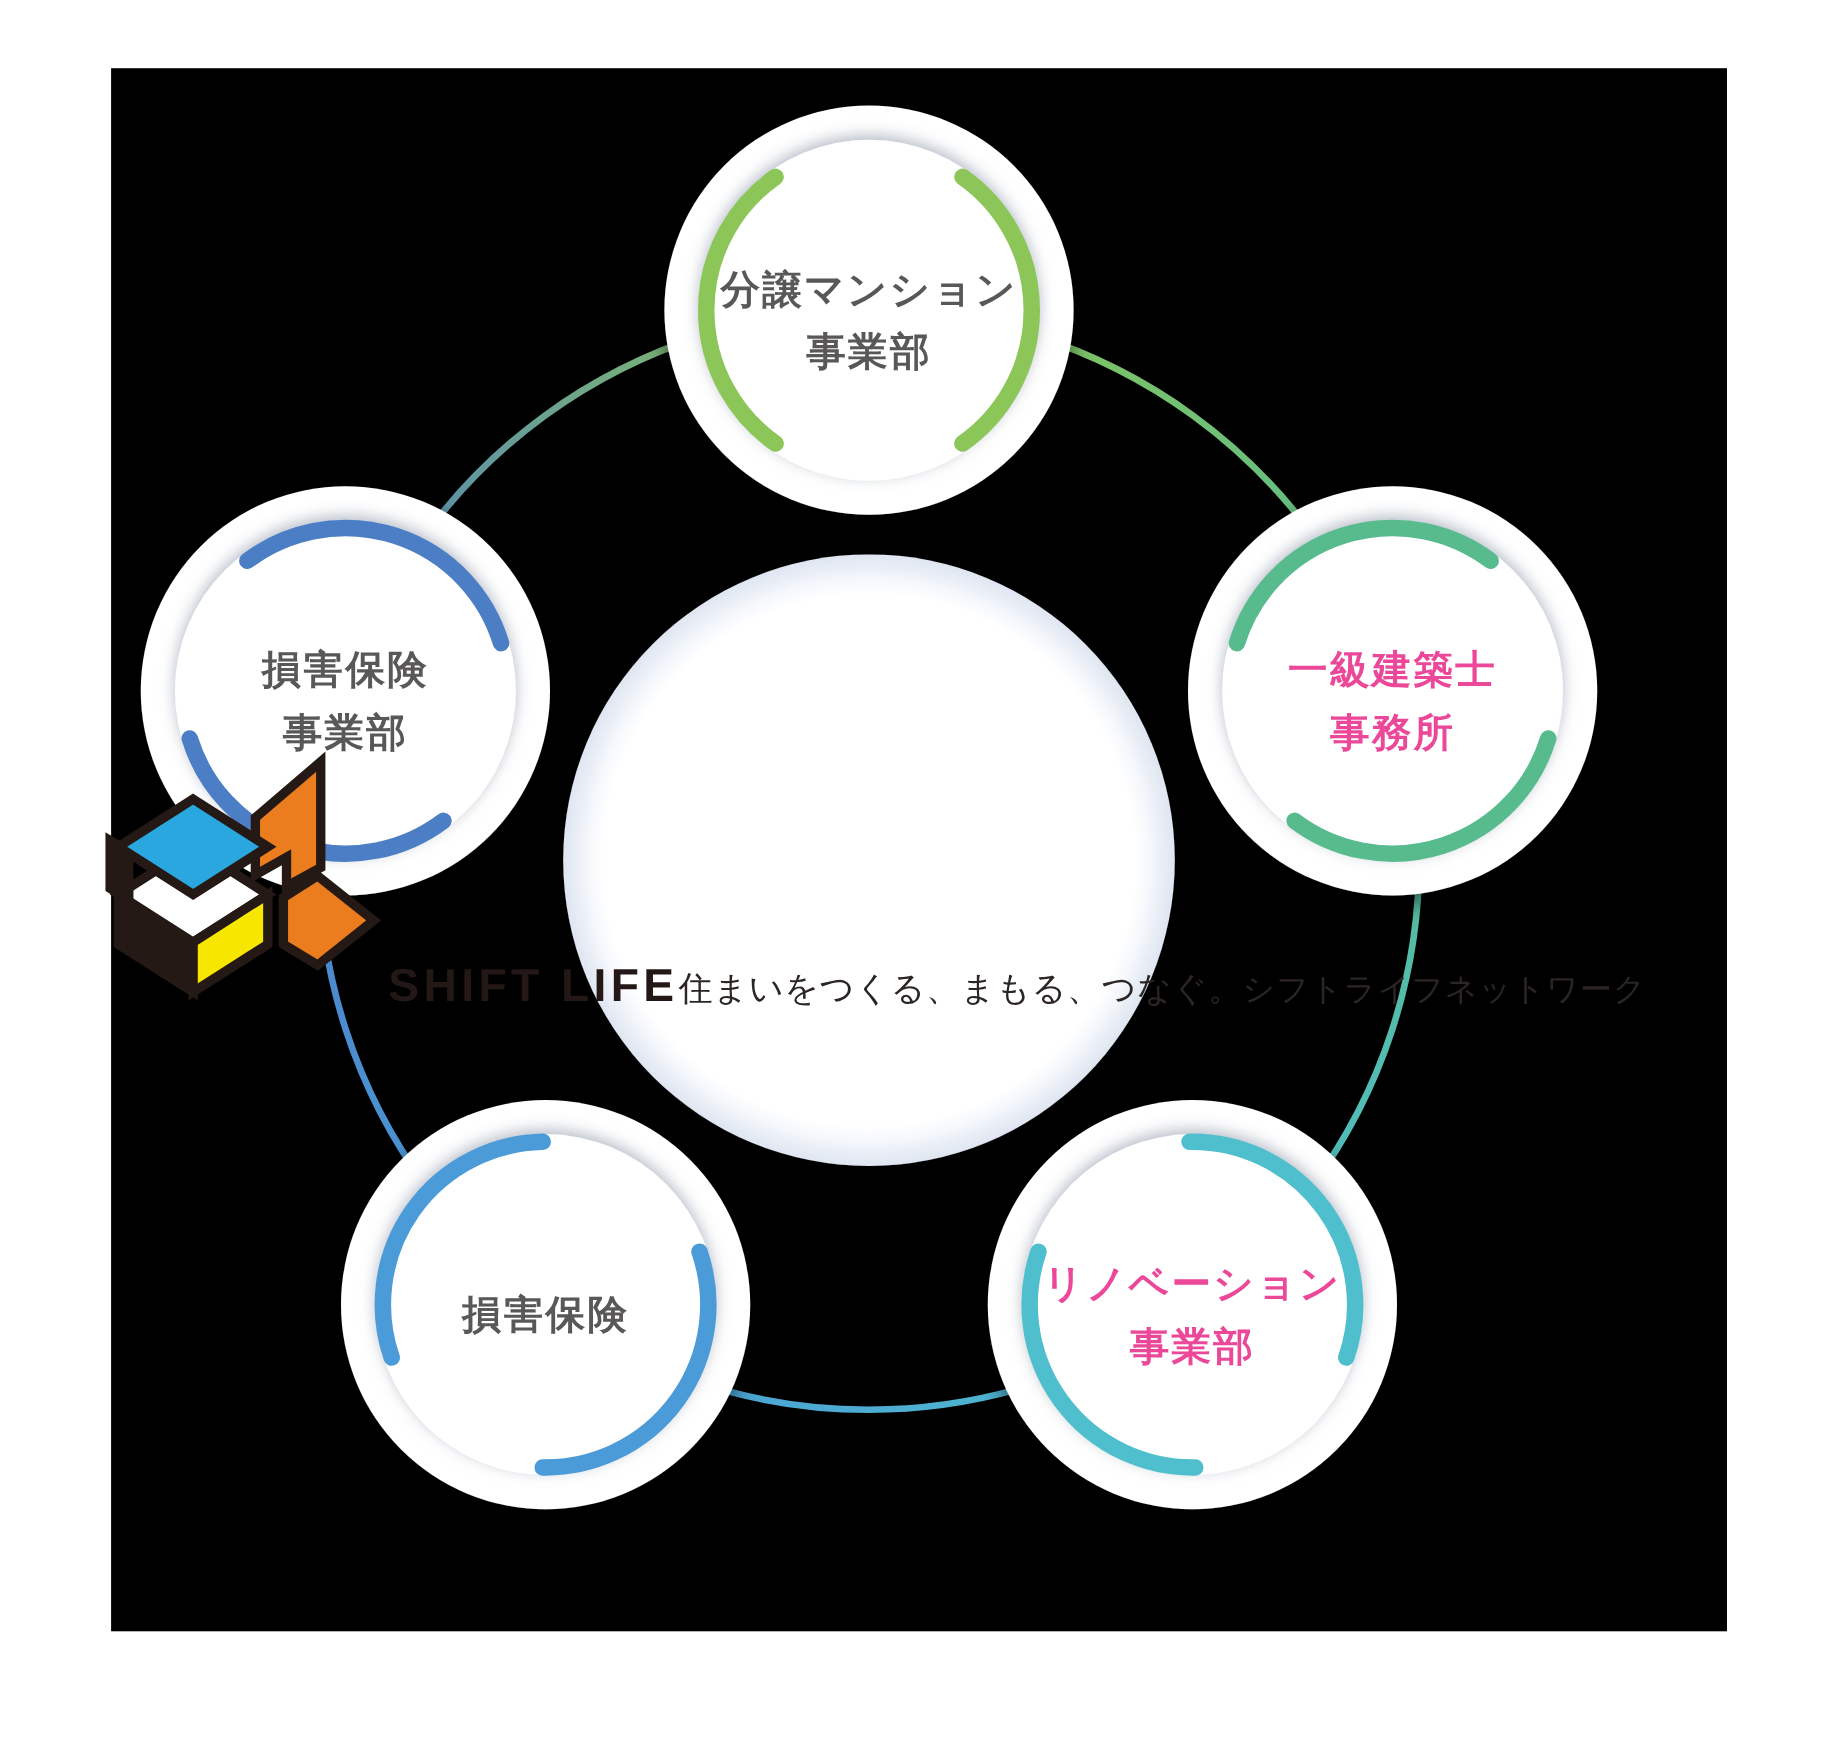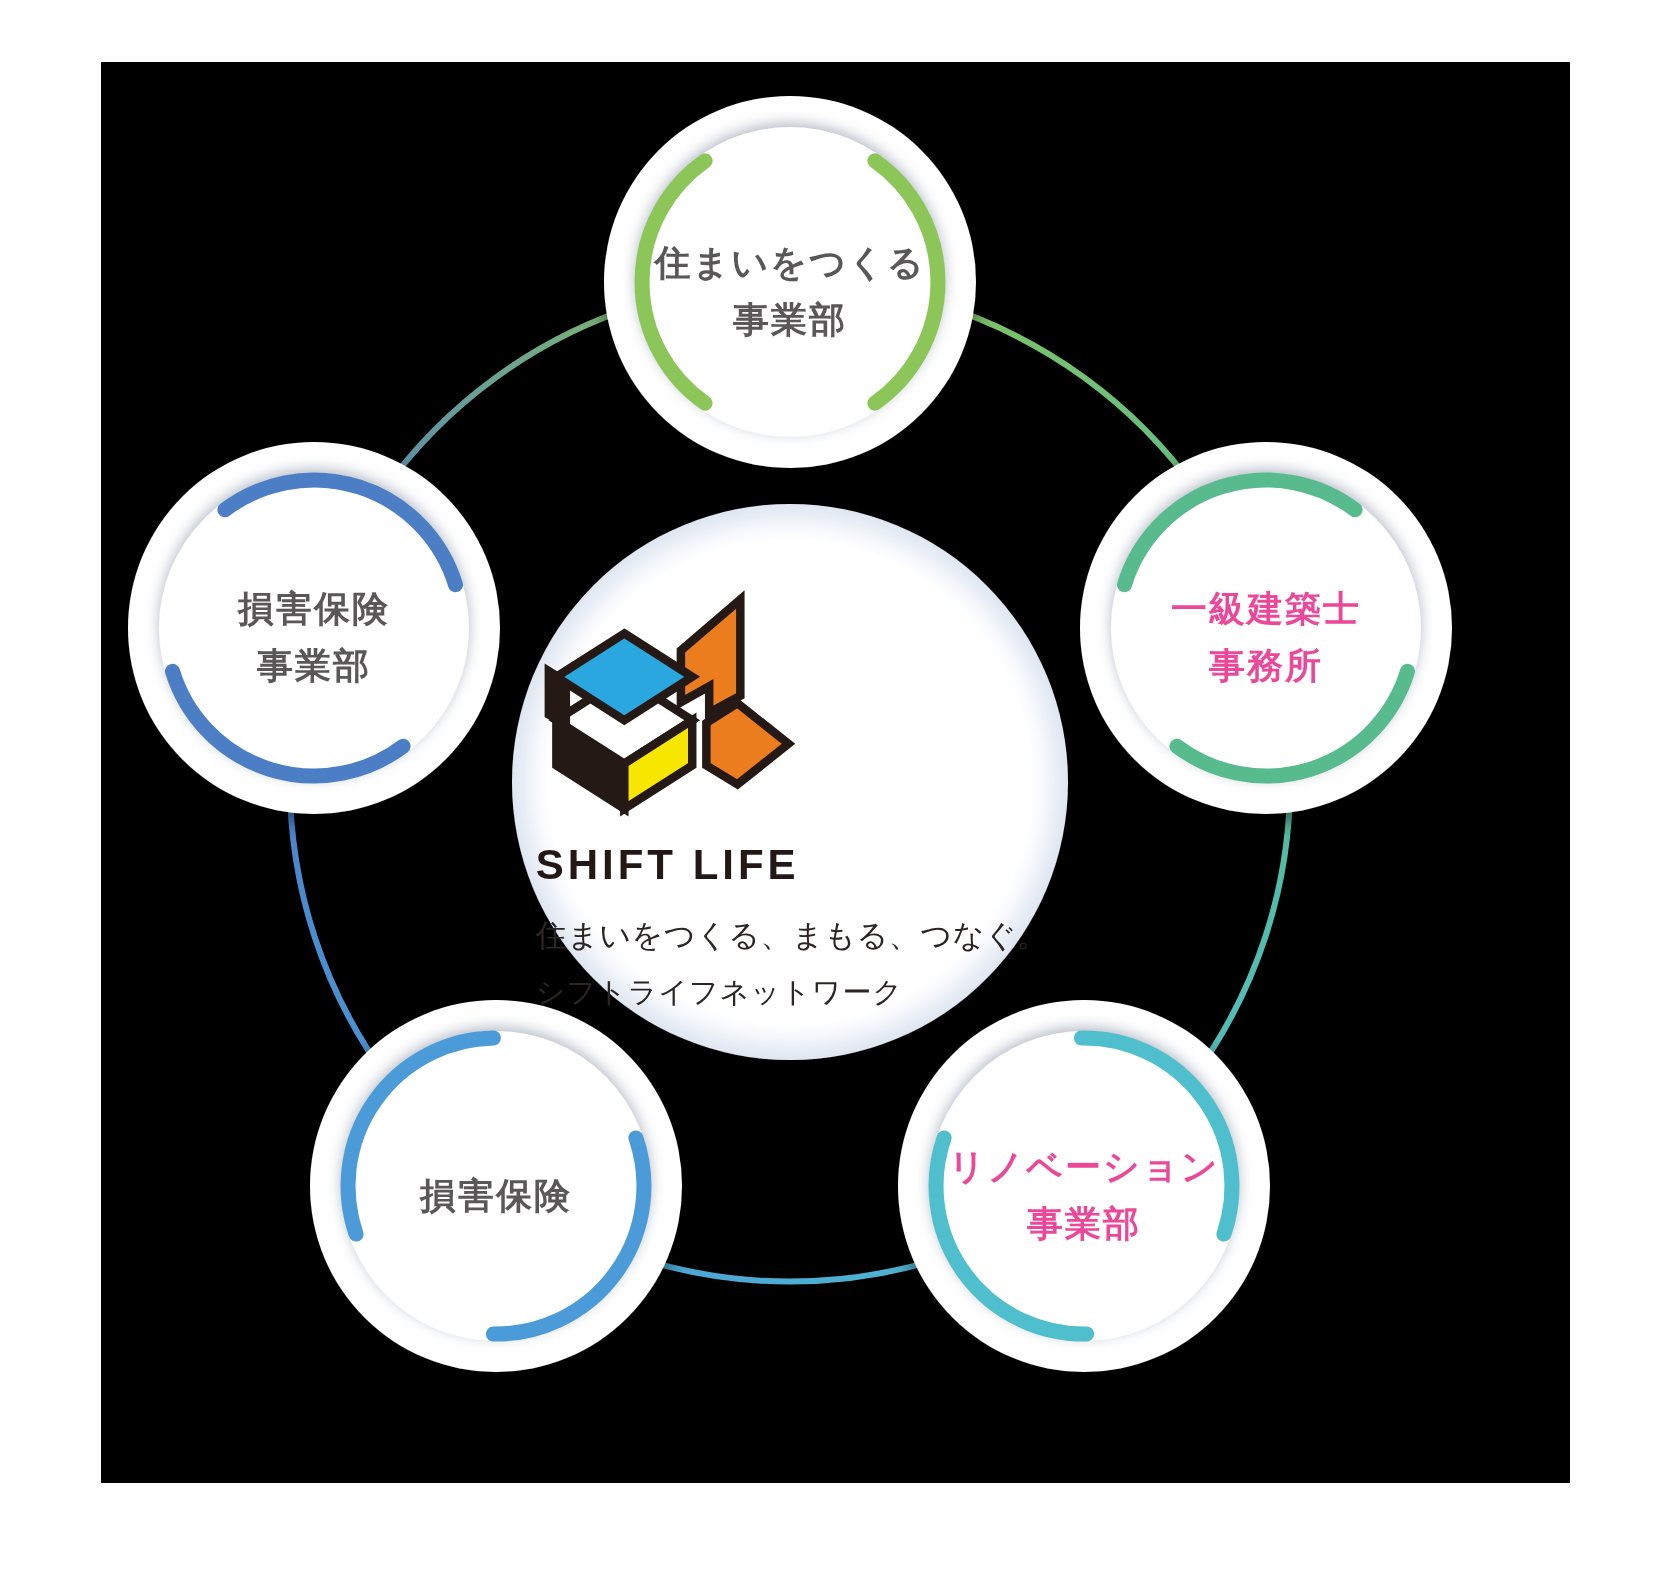--- a/index.html
+++ b/index.html
@@ -9,21 +9,21 @@
   }
   .scene{position:absolute;left:0;top:0;}
   .label{
     position:absolute;transform:translate(-50%,-50%);
     text-align:center;line-height:1.58;font-size:36px;font-weight:600;
     letter-spacing:2px;white-space:nowrap;z-index:3;
   }
   .label span{display:block;}
   .center-content{
     position:absolute;transform:translate(-50%,-50%);
-    display:flex;flex-direction:column;align-items:flex-start;
+    display:flex;flex-direction:row;align-items:flex-end;
     z-index:3;text-align:center;white-space:nowrap;
   }
   .brand{
     font-size:42px;font-weight:900;letter-spacing:4px;margin-top:14px;
   }
   .tagline1{font-size:31px;font-weight:400;margin-top:26px;letter-spacing:0.5px;}
   .tagline2{font-size:29px;font-weight:500;margin-top:16px;letter-spacing:1px;}
   .logo-shape{stroke-width:9;stroke-linejoin:miter;}
 </style>
 </head>
@@ -120,21 +120,21 @@
       <g fill="none" stroke-width="15" stroke-linecap="round">
         <path d="M 224.9 509.8 A 148 148 0 0 1 455.5 584.7" stroke="#4B7EC5"></path>
         <path d="M 403.1 746.2 A 148 148 0 0 1 172.5 671.3" stroke="#4B7EC5"></path>
       </g>
     </g>
 
     <circle cx="790" cy="782" r="278" fill="url(#centerFill)" filter="url(#fOuter)"></circle>
   </svg>
 
   <div class="label" style="left: 790px; top: 292px; color: rgb(89, 87, 87);">
-    <span>住まいをつくる</span>
+    <span>分譲マンション</span>
     <span>事業部</span>
   </div>
   <div class="label" style="left: 1266px; top: 638px; color: #ec4899;">
     <span>一級建築士</span>
     <span>事務所</span>
   </div>
   <div class="label" style="left: 1084px; top: 1196px; color: #ec4899;">
     <span>リノベーション</span>
     <span>事業部</span>
   </div>

